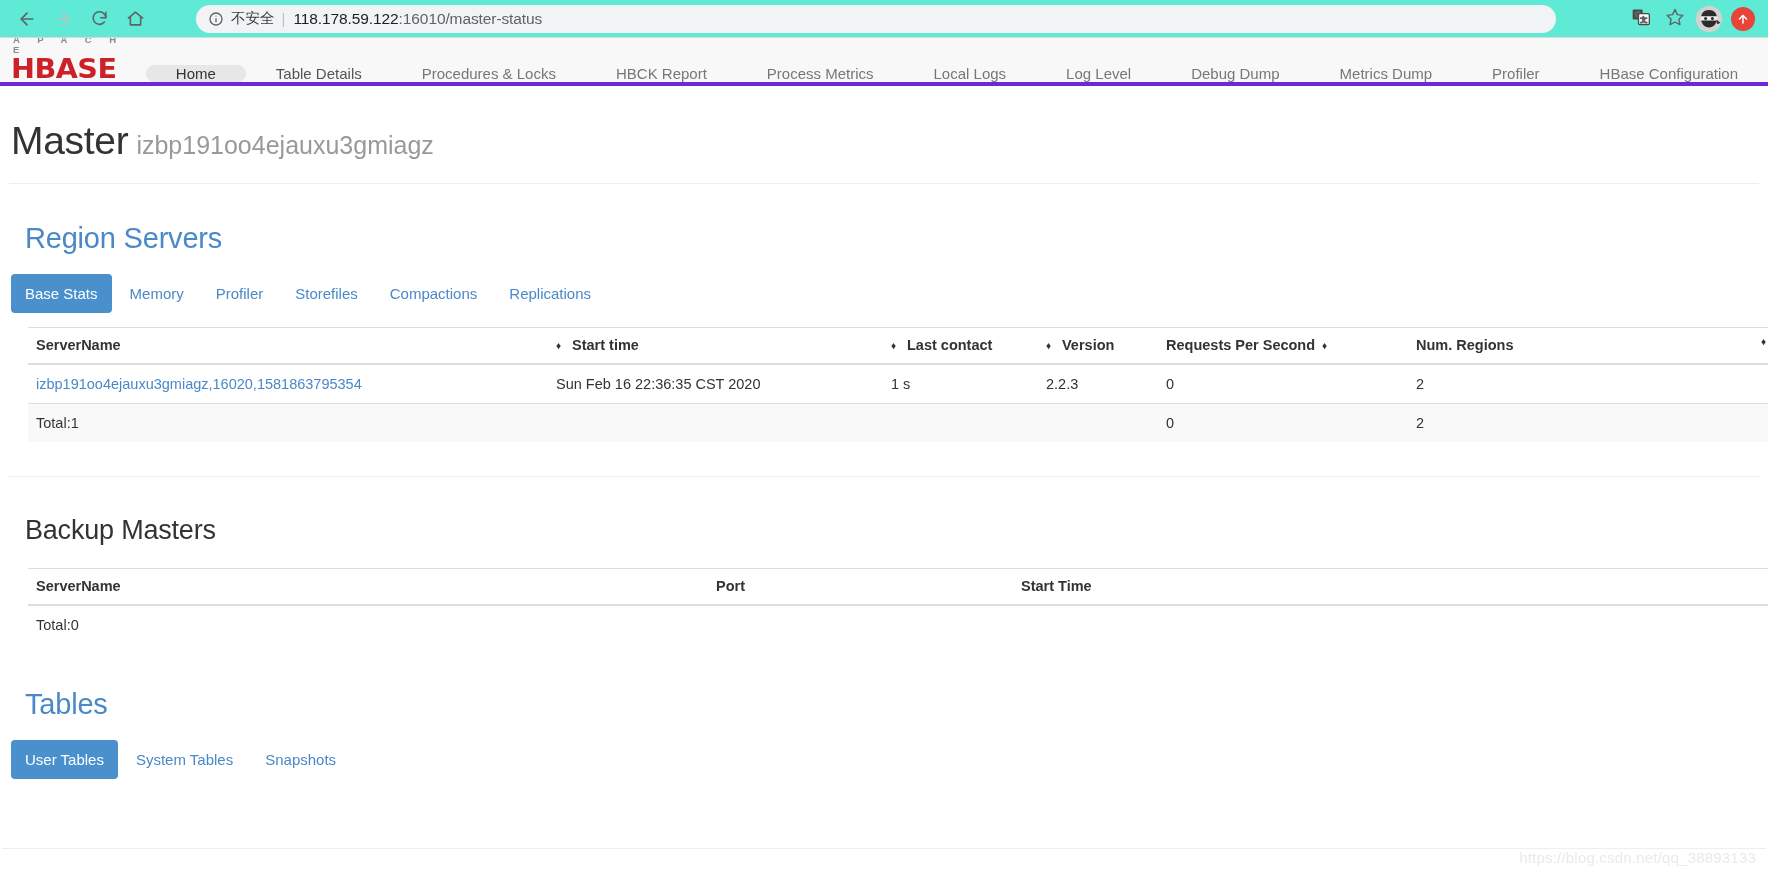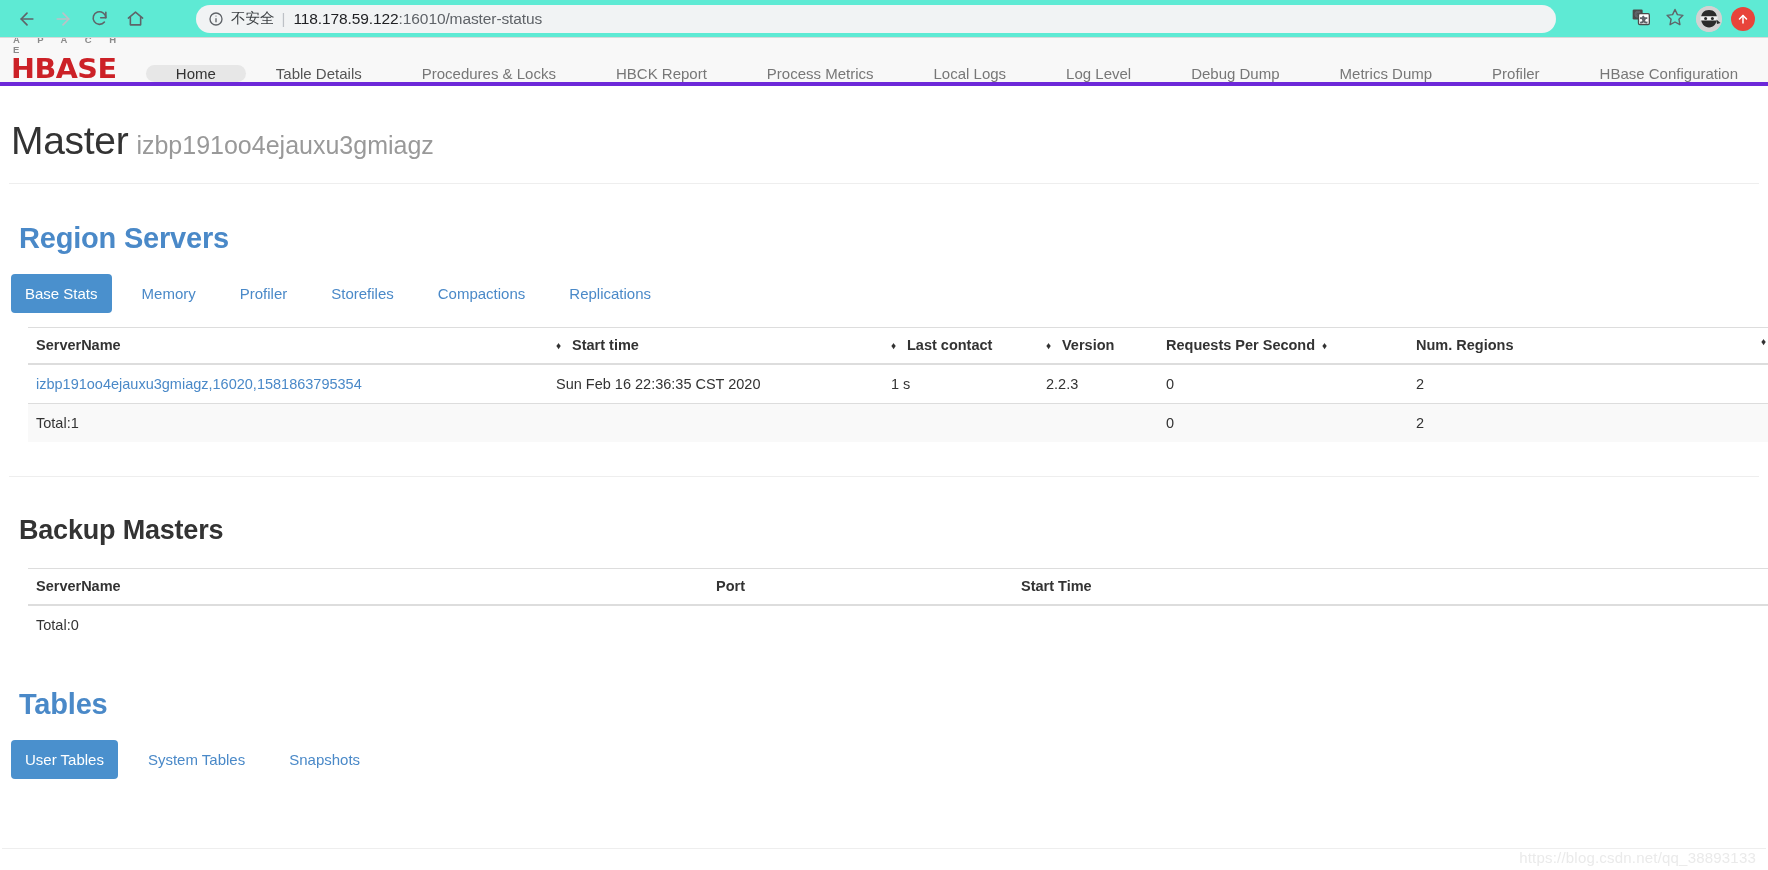--- a/index.html
+++ b/index.html
@@ -170,31 +170,31 @@
     font-size: 25px;
     color: #999999;
     font-weight: normal;
     display: inline;
     margin-left: 8px;
   }
 
   .section-title {
     font-size: 29px;
     color: #4a89c8;
-    font-weight: bold;
-    margin: 38px 0 0 10px;
+    font-weight: normal;
+    margin: 38px 0 0 16px;
     letter-spacing: -0.2px;
   }
   .section-title.dark { color: #333333; font-size: 27px; }
 
   
   .pills {
     display: flex;
     align-items: center;
-    gap: 16px;
+    gap: 4px;
     margin: 19px 0 0 2px;
     list-style: none;
     padding: 0;
   }
   .pill {
     font-size: 15px;
     padding: 11px 14px;
     color: #4a89c8;
     cursor: pointer;
     border-radius: 4px;

